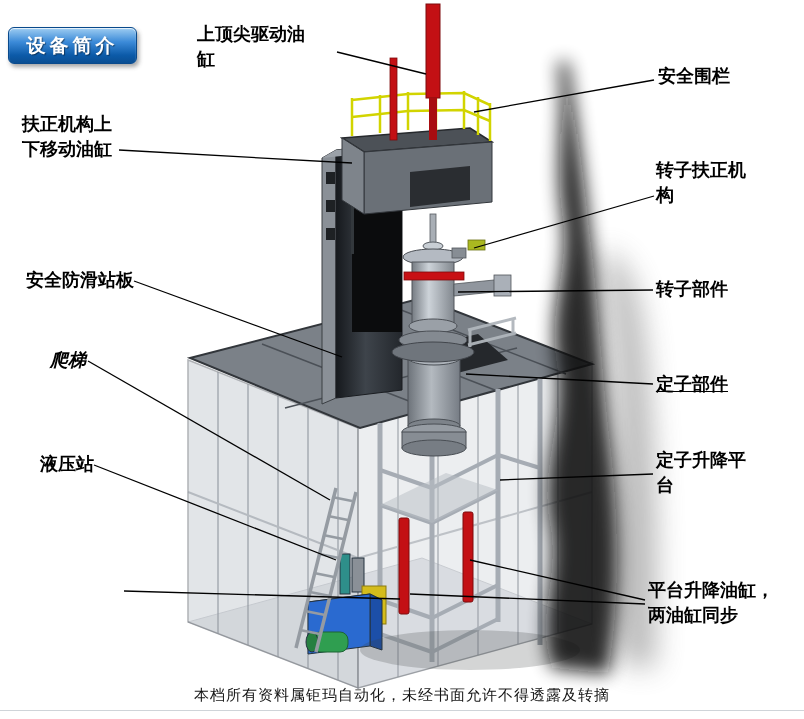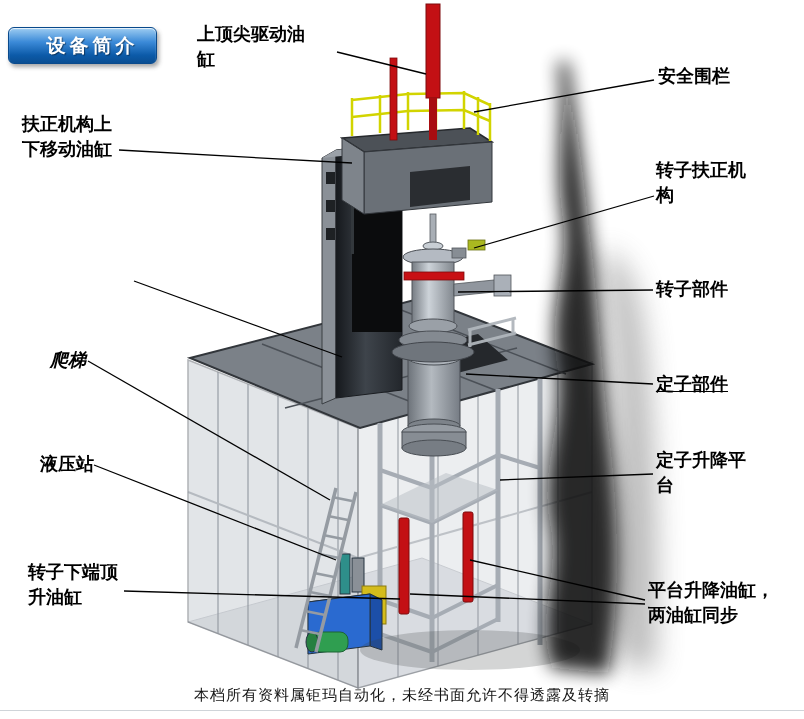--- a/index.html
+++ b/index.html
@@ -12,21 +12,20 @@
     position:absolute;font-weight:700;font-size:18px;color:#000;
     line-height:1.4;word-break:break-all;
   }
   .nowrap{white-space:nowrap;}
   .badge{
     position:absolute;left:8px;top:27px;width:127px;height:35px;
     display:flex;align-items:center;justify-content:center;
     background:linear-gradient(180deg,#9ecdf2 0%,#3b8ad8 40%,#0c5aa8 78%,#0a4e92 100%);
     border:1px solid #0a4a8c;border-radius:6px;
     box-shadow:2px 3px 4px rgba(60,60,60,.45), inset 0 1px 1px rgba(255,255,255,.8);
-    padding-left:20px;
   }
   .badge-text{
     color:#fff;font-size:19px;font-weight:700;letter-spacing:4px;
     text-shadow:1px 1px 1px rgba(0,0,0,.45);
   }
   .watermark{
     position:absolute;left:0;top:686px;width:100%;text-align:center;
     font-size:15px;color:#141414;letter-spacing:1px;
   }
   .bottom-rule{position:absolute;left:0;top:710px;width:100%;border-top:1px solid #cfd4d9;}
@@ -235,24 +234,24 @@
   </svg>
 
   <div class="badge">
     <span class="badge-text">设备简介</span>
   </div>
 
   <div class="label" style="left:197px;top:22px;width:116px;">上顶尖驱动油缸</div>
   <div class="label nowrap" style="left:658px;top:64px;">安全围栏</div>
   <div class="label" style="left:22px;top:112px;width:96px;">扶正机构上下移动油缸</div>
   <div class="label" style="left:656px;top:158px;width:96px;">转子扶正机构</div>
+  <div class="label nowrap" style="left:26px;top:268px;">安全防滑站板</div>
   <div class="label nowrap" style="left:656px;top:277px;">转子部件</div>
   <div class="label nowrap" style="left:50px;top:348px;font-style:italic;">爬梯</div>
   <div class="label nowrap" style="left:656px;top:372px;text-decoration:underline;">定子部件</div>
   <div class="label nowrap" style="left:40px;top:452px;">液压站</div>
   <div class="label" style="left:656px;top:448px;width:96px;">定子升降平台</div>
-  <div class="label" style="left:28px;top:560px;width:96px;">转子下端顶升油缸</div>
   <div class="label" style="left:648px;top:578px;width:136px;">平台升降油缸，两油缸同步</div>
 
   <div class="watermark">本档所有资料属钜玛自动化，未经书面允许不得透露及转摘</div>
   <div class="bottom-rule"></div>
 
 </div>
 
 </body></html>

